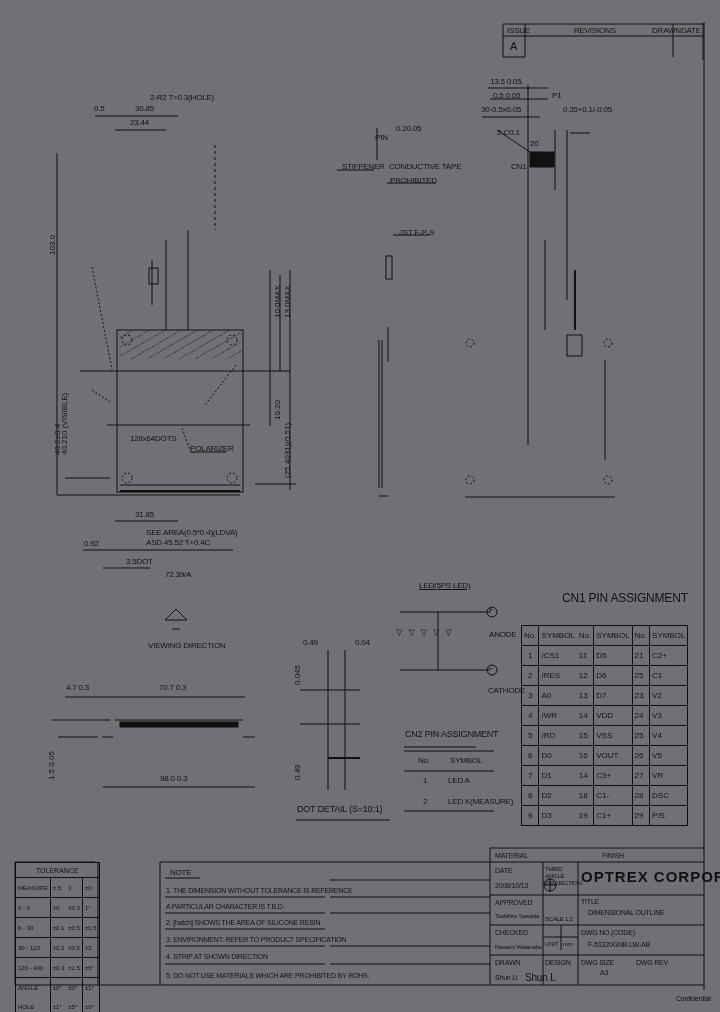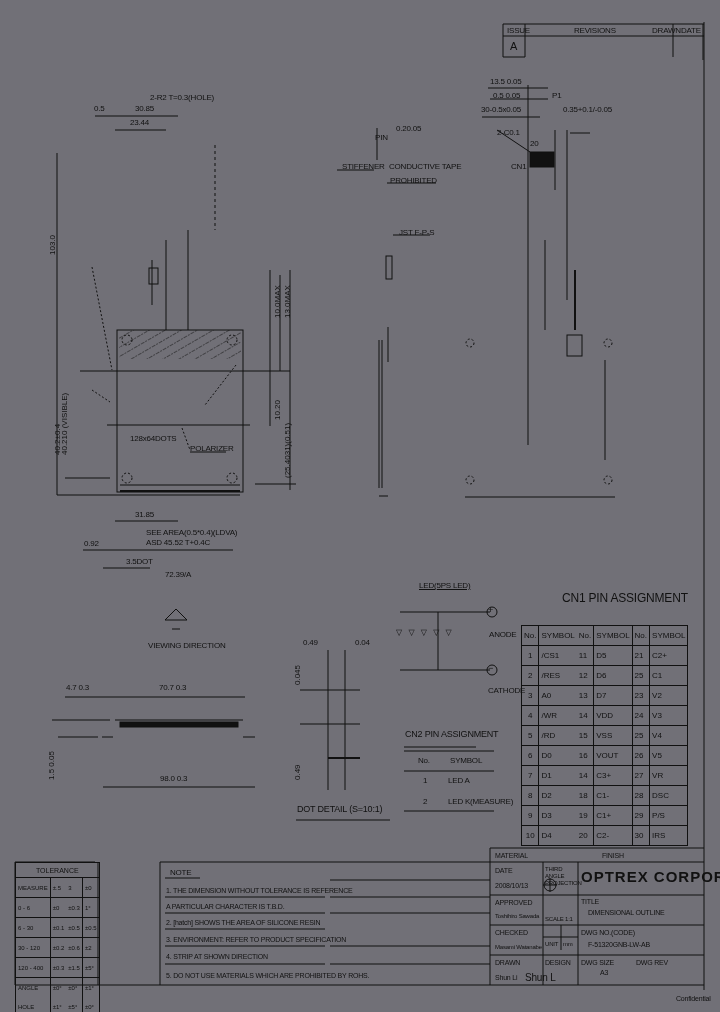--- a/index.html
+++ b/index.html
@@ -319,28 +319,20 @@
         <td>DSC</td>
       </tr>
   <tr>
         <td class="ctr">9</td>
         <td style="border-right:none">D3</td>
         <td style="border-left:none;border-right:none">19</td>
         <td>C1+</td>
         <td style="border-right:none">29</td>
         <td>P/S</td>
       </tr>
-  <tr>
-        <td class="ctr">10</td>
-        <td style="border-right:none">D4</td>
-        <td style="border-left:none;border-right:none">20</td>
-        <td>C2-</td>
-        <td style="border-right:none">30</td>
-        <td>IRS</td>
-      </tr>
 </tbody>
   </table>
 
 <div>
   <span class="t" style="left:405px;top:730px;font-size:9px">CN2 PIN ASSIGNMENT</span>
   <span class="t" style="left:418px;top:756px">No.</span>
   <span class="t" style="left:450px;top:756px">SYMBOL</span>
   <span class="t" style="left:423px;top:776px">1</span>
   <span class="t" style="left:448px;top:776px">LED A</span>
   <span class="t" style="left:423px;top:797px">2</span>

